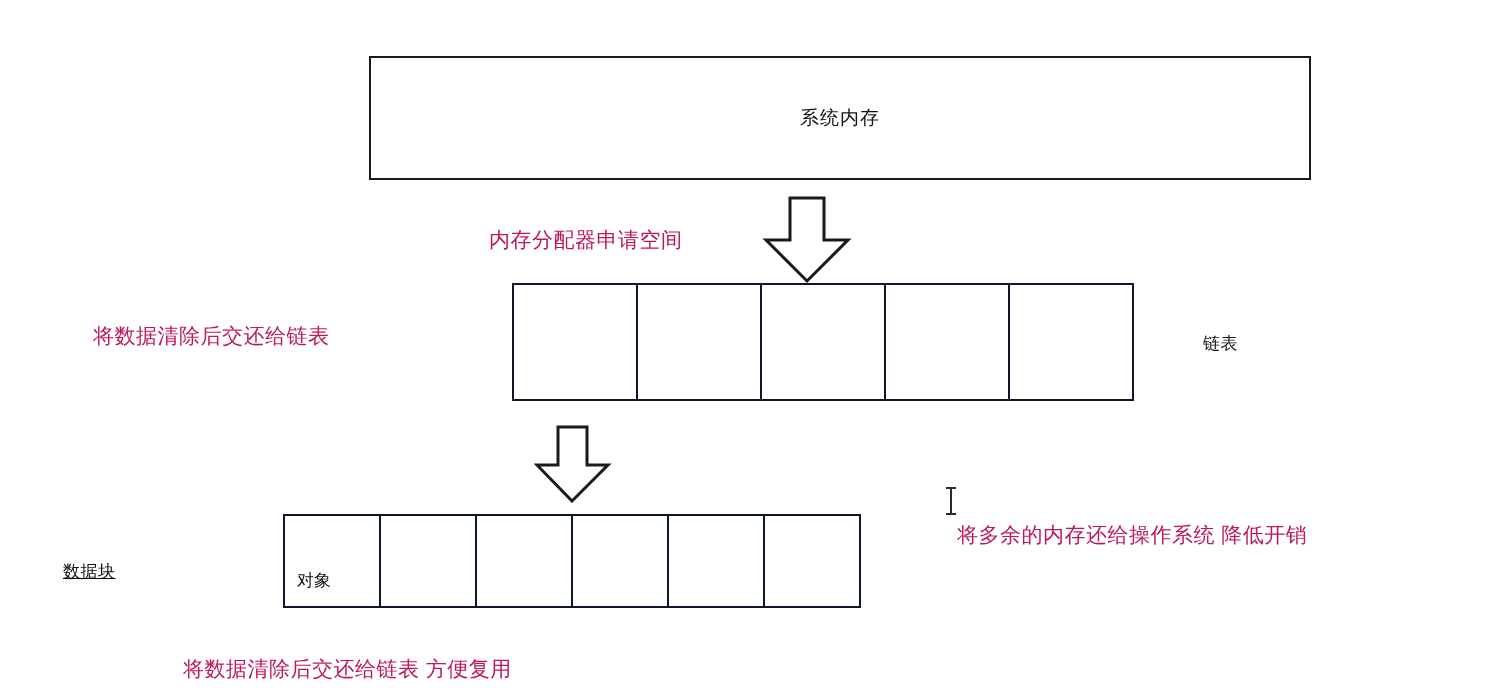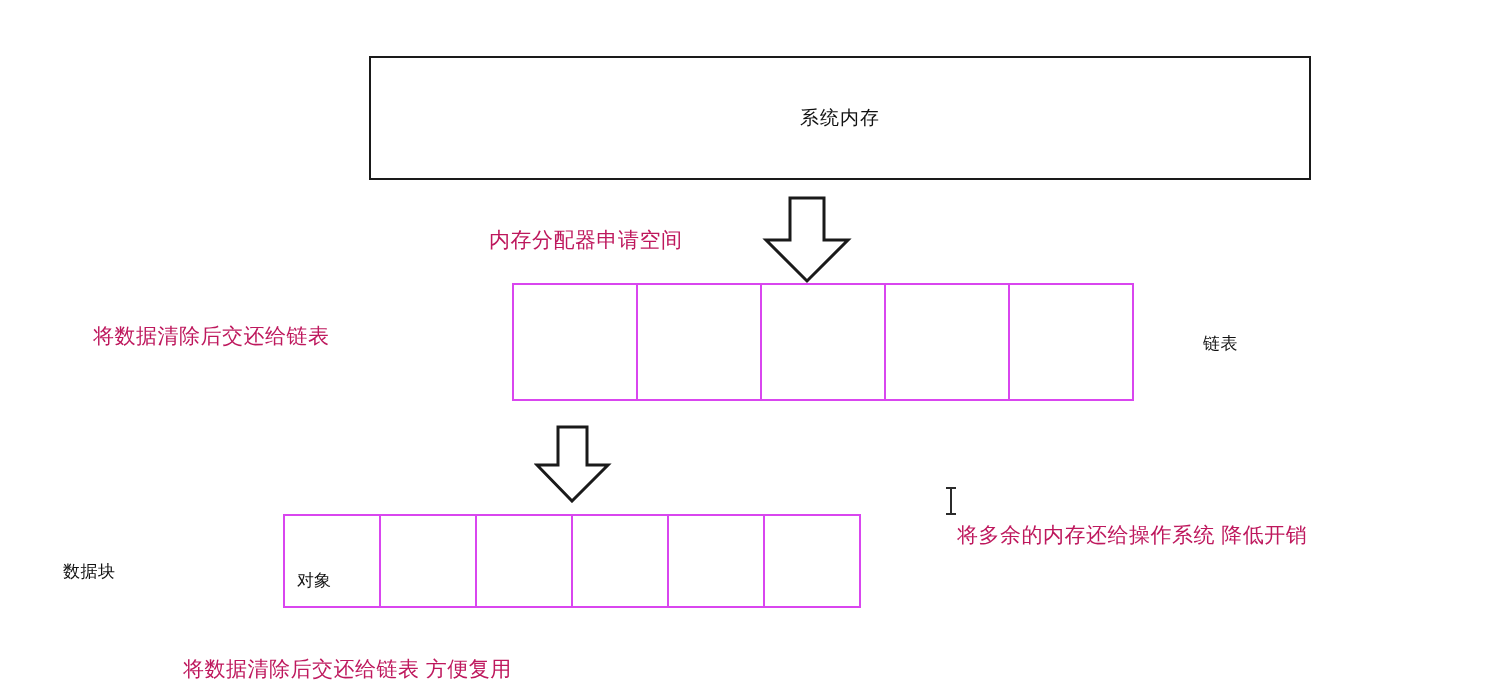--- a/index.html
+++ b/index.html
@@ -37,21 +37,21 @@
     color: #111111;
     letter-spacing: 1px;
   }
   .cellrow {
     position: absolute;
     display: flex;
     box-sizing: border-box;
   }
   .cellrow .cell {
     box-sizing: border-box;
-    border: 2px solid #d946ef;
+    border: 2px solid #0f172a;
     background: #ffffff;
     margin-left: -2px;
     display: flex;
     align-items: flex-end;
   }
   .cellrow .cell:first-child {
     margin-left: 0;
   }
   .cell-text {
     font-size: 17px;
@@ -182,18 +182,18 @@
         <span class="cell-text"></span>
       </div>
     <div class="cell">
         <span class="cell-text"></span>
       </div>
     <div class="cell">
         <span class="cell-text"></span>
       </div>
   </div>
 
-  <div class="plain-label" style="left:63px; top:560px;">数据块</div>
+  <div class="plain-label" style="left:63px; top:560px;text-decoration:underline;">数据块</div>
 
   <div class="note" style="left:183px; top:655px;">将数据清除后交还给链表 方便复用</div>
   <div class="note" style="left:957px; top:521px;">将多余的内存还给操作系统 降低开销</div>
 
 </div>
 
 </body></html>

